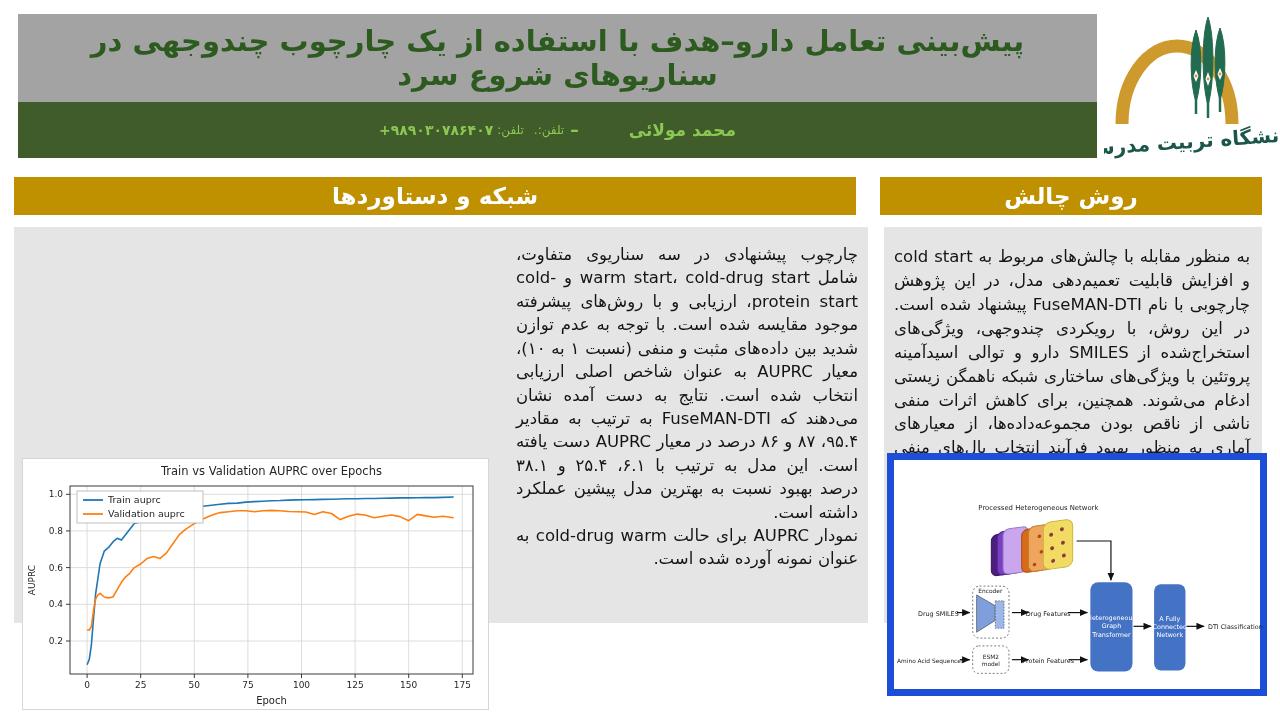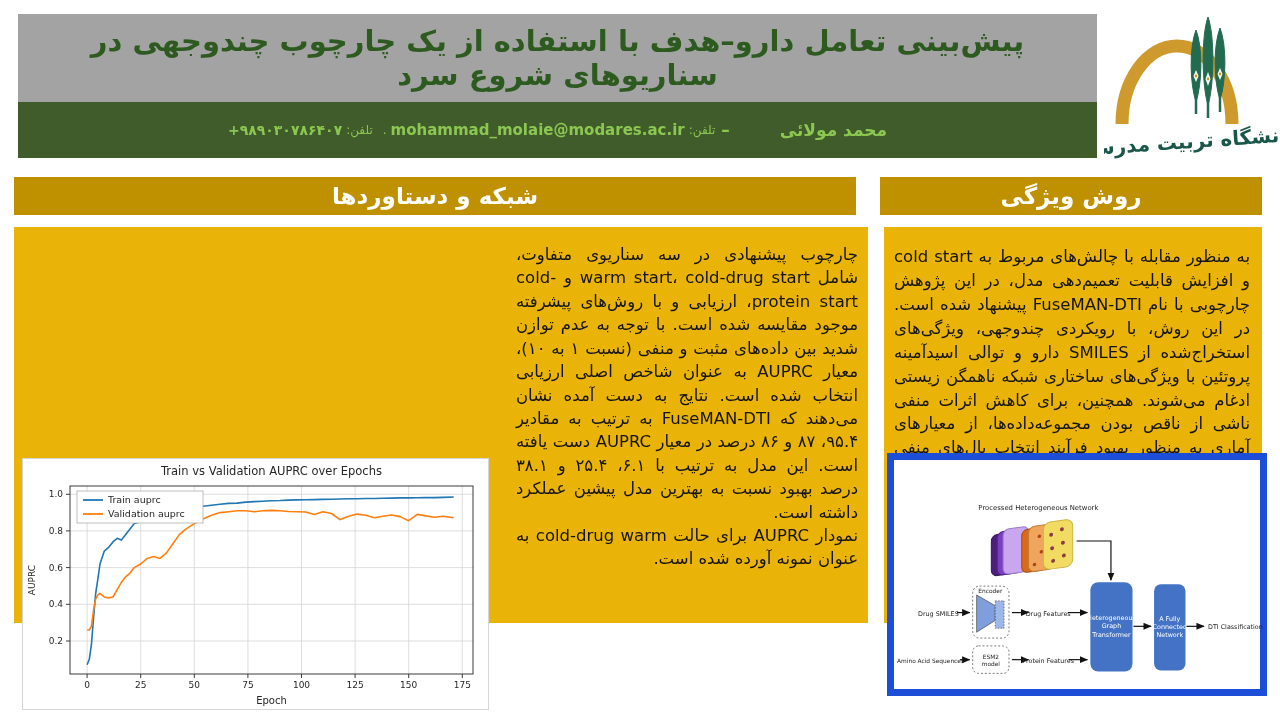--- a/index.html
+++ b/index.html
@@ -17,21 +17,21 @@
   .contact-bar .email { font-size:15px; font-weight:bold; direction:ltr; unicode-bidi:embed; margin:0 4px; }
   .contact-bar .phone { font-size:14px; font-weight:bold; direction:ltr; unicode-bidi:embed; margin-right:4px;text-align:center; }
 
   .logo-box { position:absolute; left:1104px; top:0; width:176px; height:162px; background:#ffffff; }
 
   
   .panel-header { position:absolute; top:177px; height:38px; background:#bf9000; color:#ffffff;
                   direction:rtl; text-align:center; font-size:23px; font-weight:bold; line-height:38px; }
   .panel-header.results { left:14px; width:842px; }
   .panel-header.method  { left:880px; width:382px; }
-  .panel-body { position:absolute; top:227px; height:396px; background:#eab308; }
+  .panel-body { position:absolute; top:227px; height:396px; background:#e5e5e5; }
   .panel-body.results { left:14px; width:854px; }
   .panel-body.method  { left:884px; width:378px; }
 
   .results-text { position:absolute; top:16px; right:10px; width:342px; direction:rtl; text-align:justify;
                   font-size:16.5px; line-height:1.42; color:#141414; }
   .results-text p { margin:0; }
   .method-text { padding:18px 12px 0 10px; direction:rtl; text-align:justify;
                  font-size:16.5px; line-height:1.45; color:#141414; }
 
   .chart-box { position:absolute; left:8px; top:231px; width:467px; height:252px; background:#ffffff;
@@ -52,21 +52,20 @@
 <div class="poster">
 
   <div class="title-bar">
     <h1>پیش‌بینی تعامل دارو–هدف با استفاده از یک چارچوب چندوجهی در سناریوهای شروع سرد</h1>
   </div>
 
   <div class="contact-bar">
     <span class="name">محمد مولائی</span>
     <span class="sep">–</span>
     <span class="small">تلفن:</span>
-    <span class="email">mohammad_molaie@modares.ac.ir</span>
     <span class="small">.</span>
     <span class="small" style="margin-right:10px">تلفن:</span>
     <span class="phone">+۹۸۹۰۳۰۷۸۶۴۰۷</span>
   </div>
 
   <div class="logo-box">
     <svg width="176" height="162" viewBox="0 0 176 162">
       <path d="M 18 124 A 55 78 0 0 1 128 124" fill="none" stroke="#ce9a2e" stroke-width="13"></path>
 
       <g fill="#226b50" stroke="#226b50">
@@ -151,21 +150,21 @@
             <line x1="59" y1="40" x2="79" y2="40" stroke="#1f77b4" stroke-width="1.8"></line>
             <text x="84" y="43" font-size="9.5" fill="#262626">Train auprc</text>
             <line x1="59" y1="54" x2="79" y2="54" stroke="#ff7f0e" stroke-width="1.8"></line>
             <text x="84" y="57" font-size="9.5" fill="#262626">Validation auprc</text>
           </g>
         </svg>
     </div>
   </div>
 
   <div class="panel-header method">
-    <span>روش ویژگی</span>
+    <span>روش چالش</span>
   </div>
   <div class="panel-body method">
     <div class="method-text">به منظور مقابله با چالش‌های مربوط به cold start و افزایش قابلیت تعمیم‌دهی مدل، در این پژوهش چارچوبی با نام FuseMAN-DTI پیشنهاد شده است. در این روش، با رویکردی چندوجهی، ویژگی‌های استخراج‌شده از SMILES دارو و توالی اسیدآمینه پروتئین با ویژگی‌های ساختاری شبکه ناهمگن زیستی ادغام می‌شوند. همچنین، برای کاهش اثرات منفی ناشی از ناقص بودن مجموعه‌داده‌ها، از معیارهای آماری به منظور بهبود فرآیند انتخاب یال‌های منفی استفاده شده است.</div>
 
     <div class="diagram-box">
       <svg class="flow" width="378" height="201" viewBox="0 0 385 205">
         <defs>
           <marker id="arr" markerWidth="8" markerHeight="8" refX="6.5" refY="3" orient="auto">
             <path d="M0,0 L7,3 L0,6 Z" fill="#111111"></path>
           </marker>

